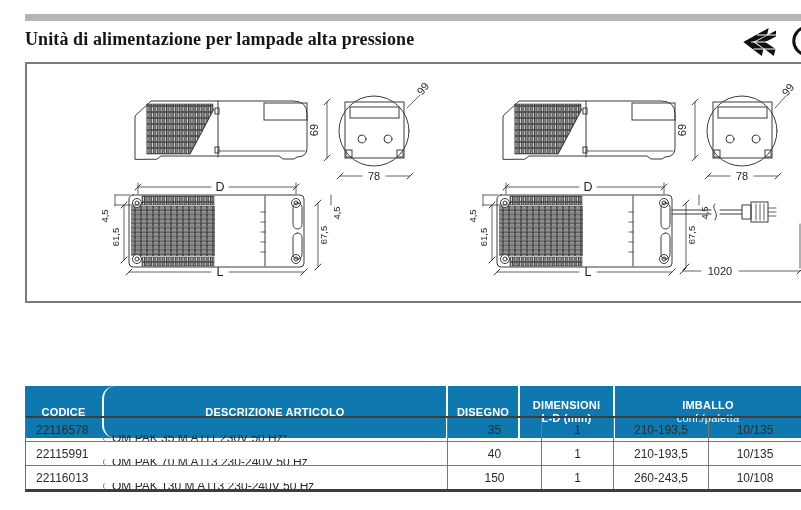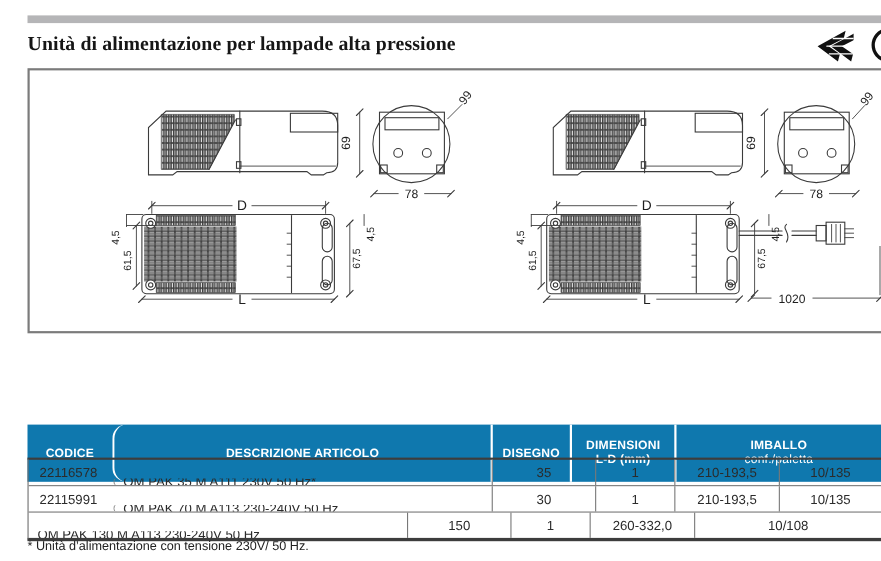--- a/index.html
+++ b/index.html
@@ -285,29 +285,29 @@
       <div class="td c1">22116578</div>
       <div class="td c2">OM PAK 35 M A111 230V 50 Hz*</div>
       <div class="td c3">35</div>
       <div class="td c4">1</div>
       <div class="td c5">210-193,5</div>
       <div class="td c6">10/135</div>
     </div>
     <div class="row">
       <div class="td c1">22115991</div>
       <div class="td c2">OM PAK 70 M A113 230-240V 50 Hz</div>
-      <div class="td c3">30</div>
+      <div class="td c3">40</div>
       <div class="td c4">1</div>
       <div class="td c5">210-193,5</div>
       <div class="td c6">10/135</div>
     </div>
     <div class="row">
+      <div class="td c1">22116013</div>
       <div class="td c2">OM PAK 130 M A113 230-240V 50 Hz</div>
       <div class="td c3">150</div>
       <div class="td c4">1</div>
-      <div class="td c5">260-332,0</div>
+      <div class="td c5">260-243,5</div>
       <div class="td c6">10/108</div>
     </div>
   </div>
 
-  <div class="footnote">* Unità d’alimentazione con tensione 230V/ 50 Hz.</div>
 
 </div>
 
 </body></html>

